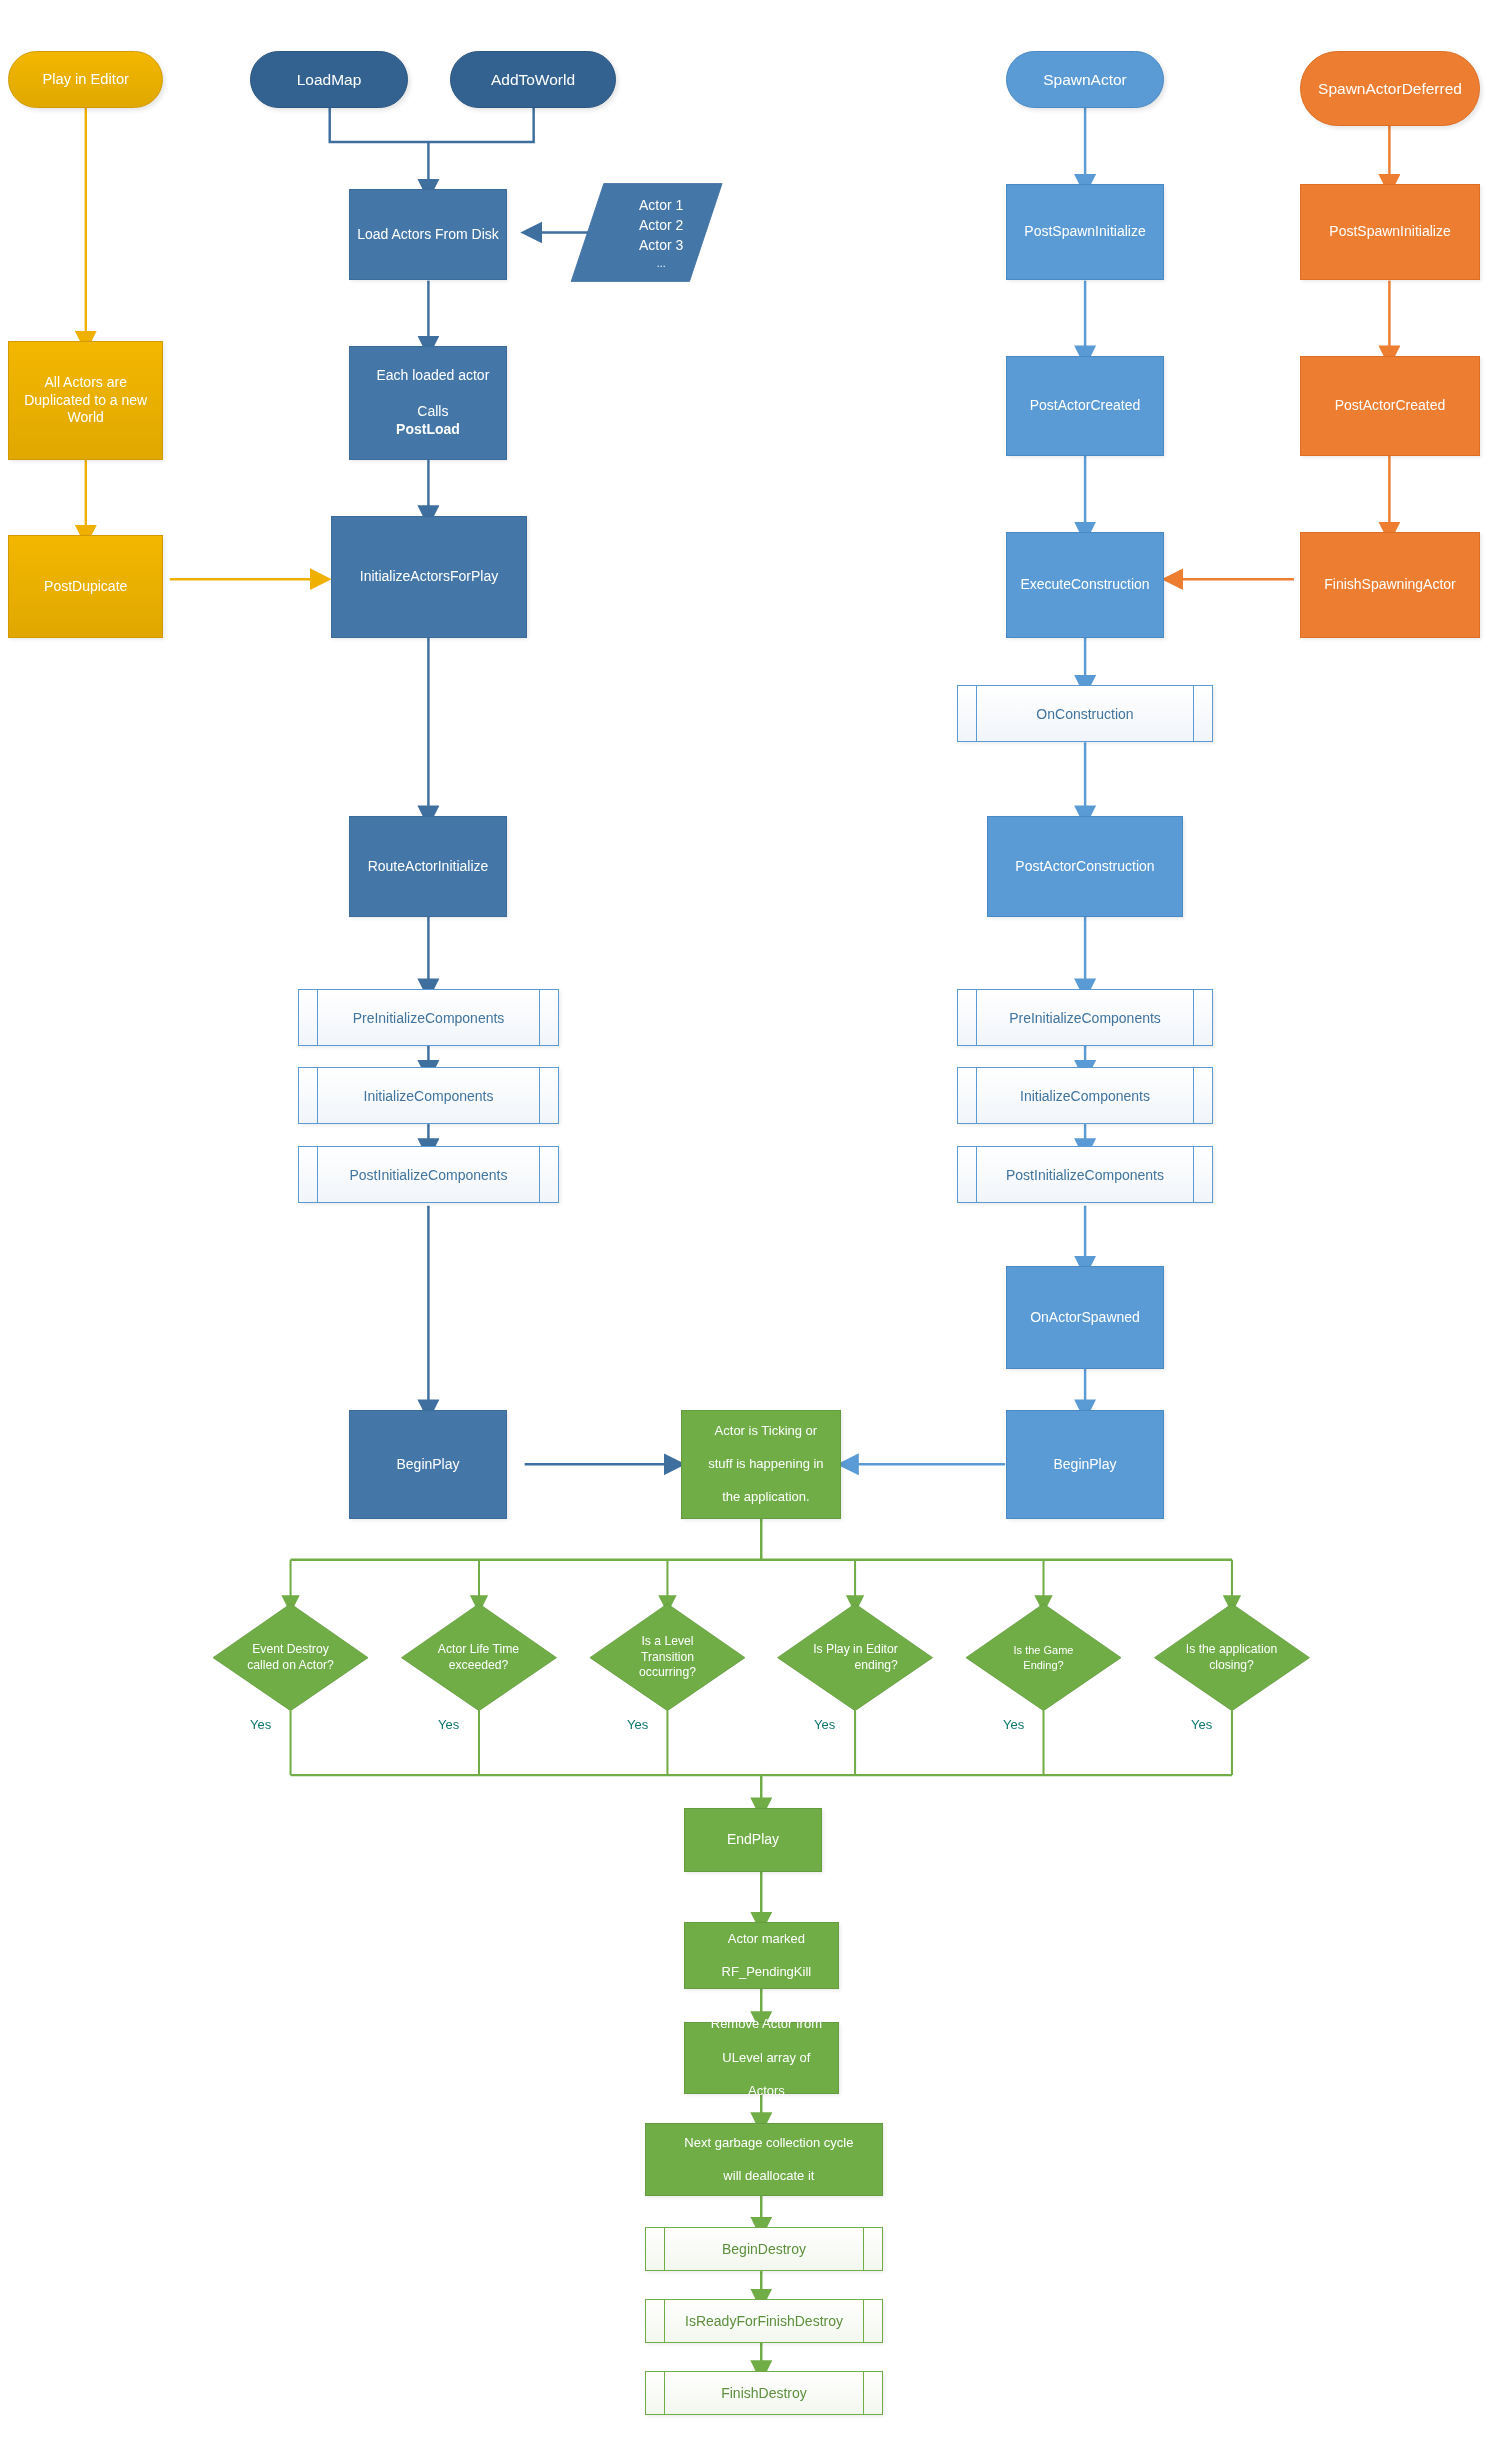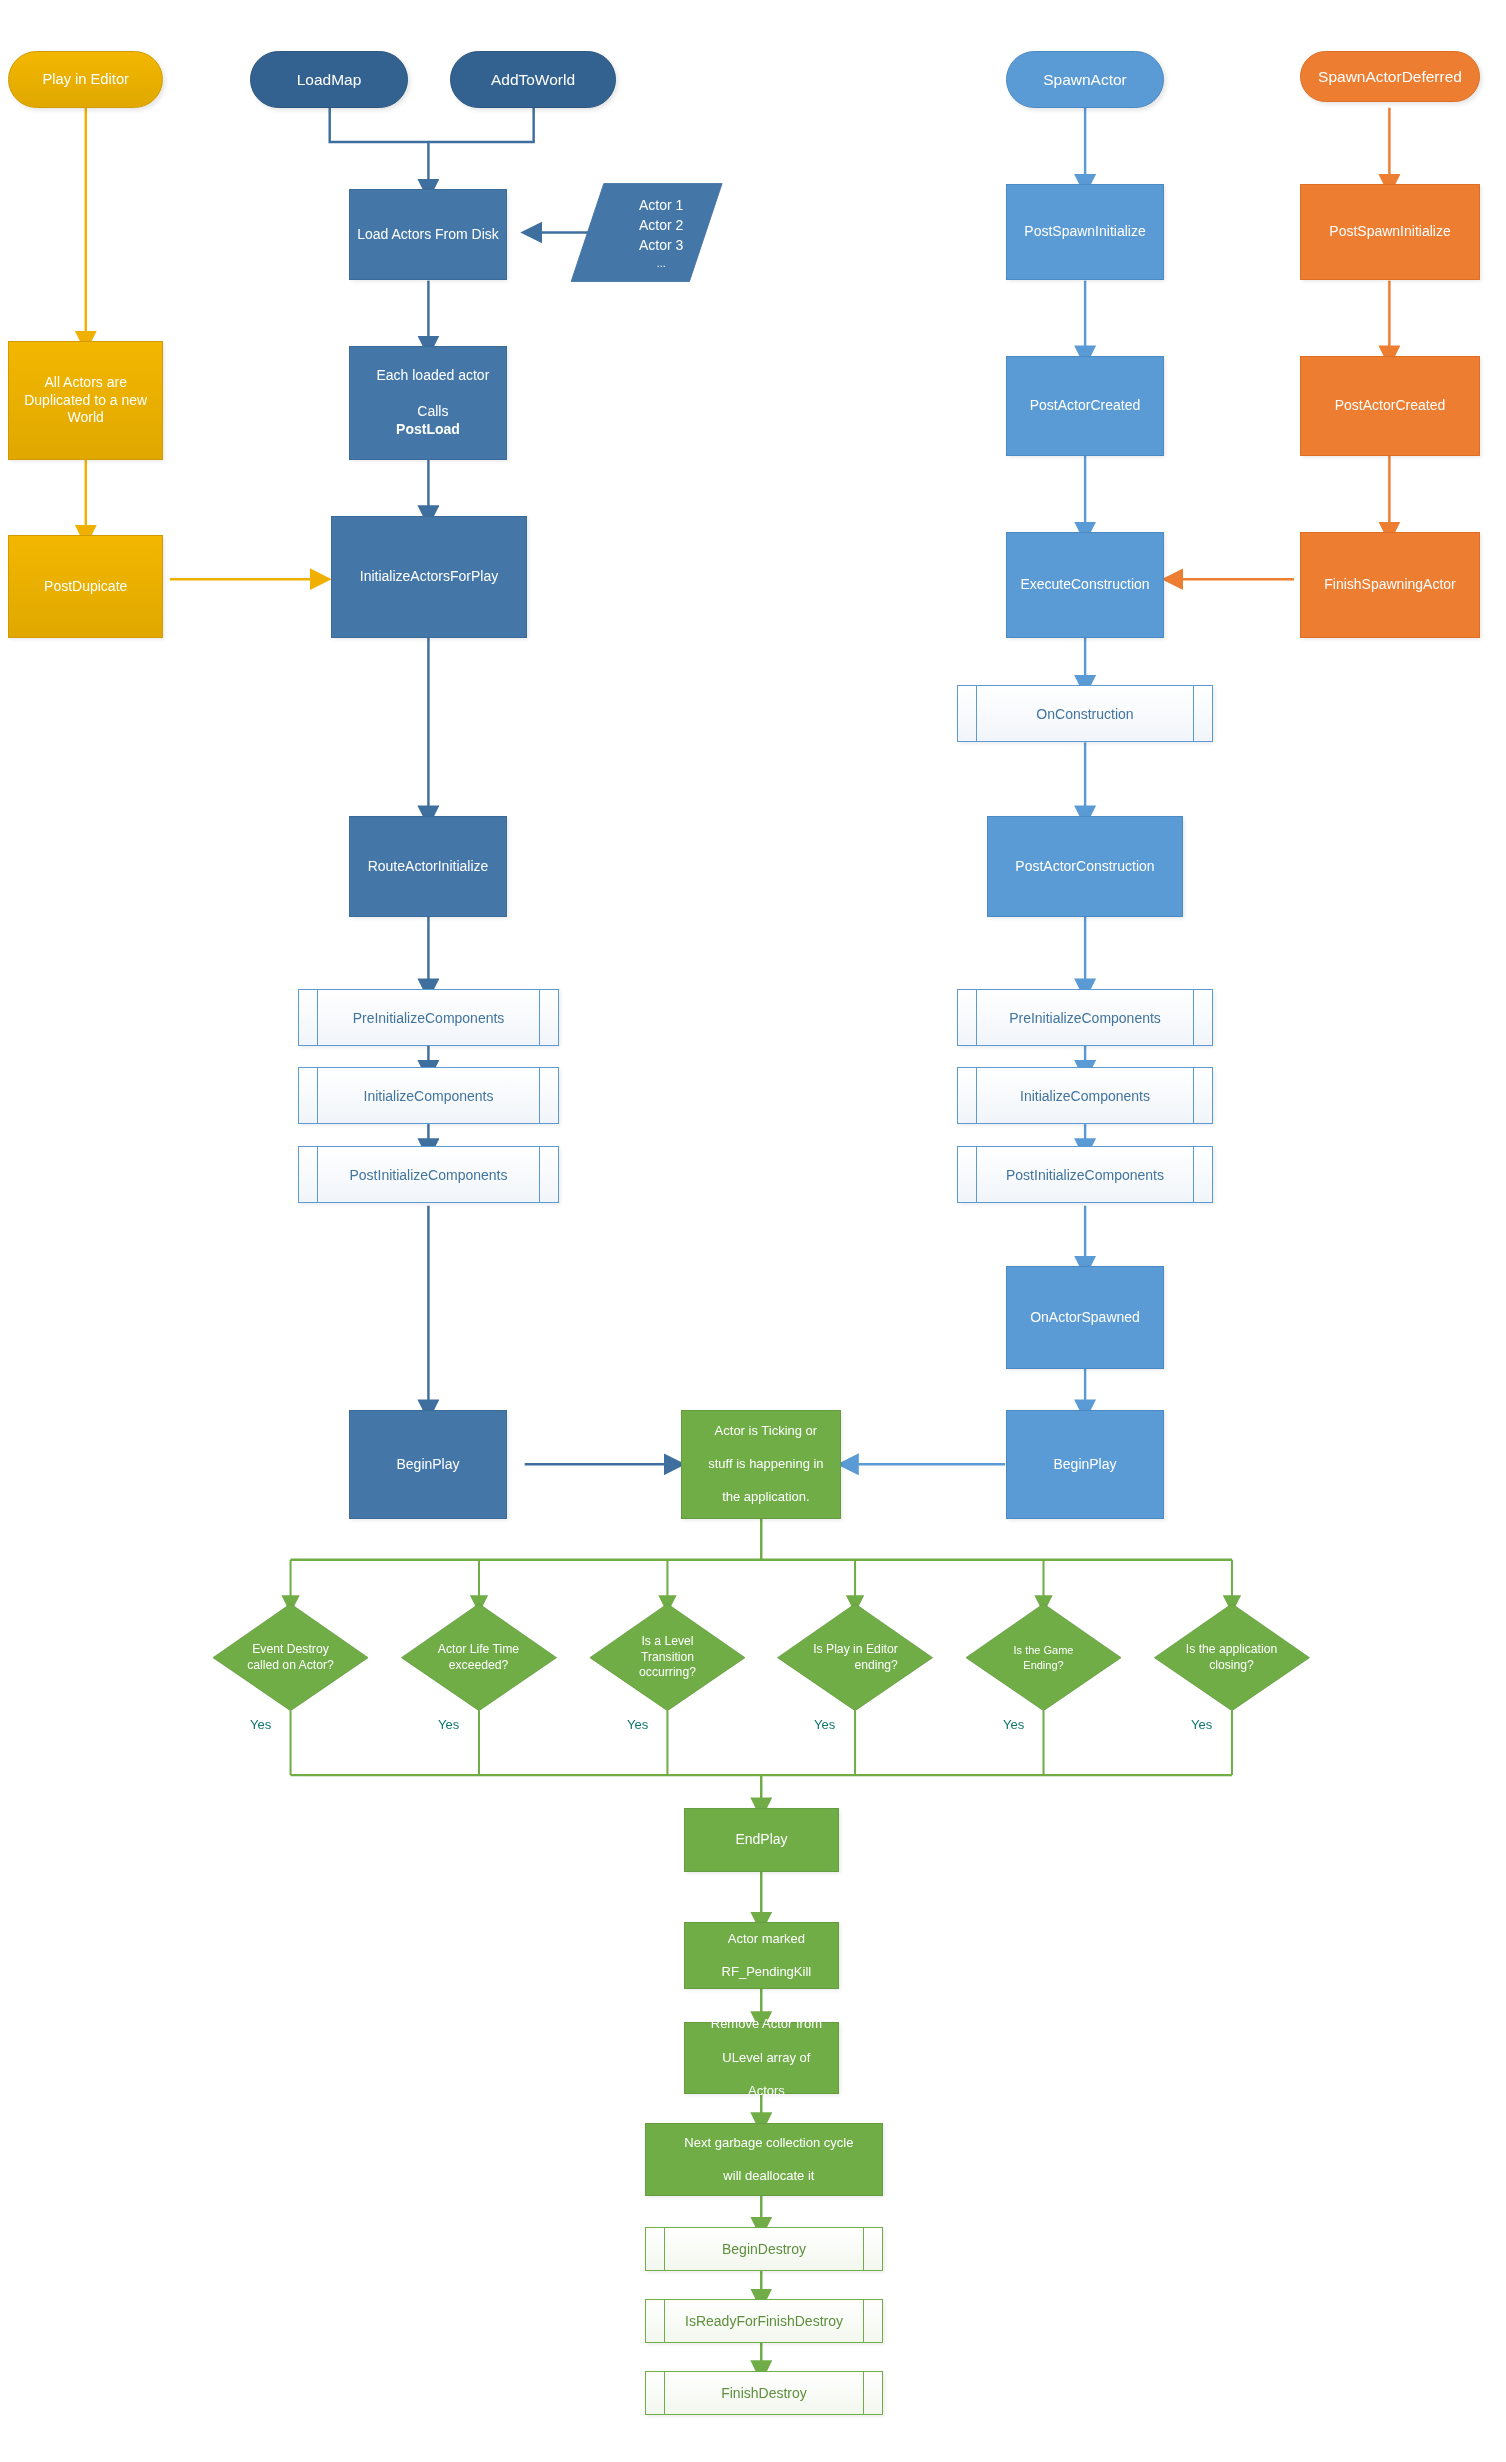--- a/index.html
+++ b/index.html
@@ -302,21 +302,21 @@
   </div>
 
   <div class="node c-ltblue shadowbox" style="left:1006px;top:1266px;width:158px;height:103px;font-size:14px;">
     <span>OnActorSpawned</span>
   </div>
 
   <div class="node c-ltblue shadowbox" style="left:1006px;top:1410px;width:158px;height:109px;font-size:14px;">
     <span>BeginPlay</span>
   </div>
 
-  <div class="node pill c-orange shadowbox" style="left:1300px;top:51px;width:180px;height:51px;font-size:15.5px;">
+  <div class="node pill c-orange shadowbox" style="left:1300px;top:51px;width:180px;height:75px;font-size:15.5px;">
     <span>SpawnActorDeferred</span>
   </div>
   <div class="node c-orange shadowbox" style="left:1300px;top:184px;width:180px;height:96px;font-size:14px;">
     <span>PostSpawnInitialize</span>
   </div>
   <div class="node c-orange shadowbox" style="left:1300px;top:356px;width:180px;height:100px;font-size:14px;">
     <span>PostActorCreated</span>
   </div>
   <div class="node c-orange shadowbox" style="left:1300px;top:532px;width:180px;height:106px;font-size:14px;">
     <span>FinishSpawningActor</span>
@@ -376,21 +376,21 @@
   <div class="diamond" style="left:1154px;top:1604px;width:155px;height:107px;">
     <div class="dlabel" style="font-size:12.2px;">
       <span>
         <span>Is the application</span><br>
         <span>closing?</span>
       </span>
     </div>
   </div>
   <div class="yeslbl" style="left:1191px;top:1717px;width:82px;font-size:13px;"><span>Yes</span></div>
 
-  <div class="node c-green shadowbox" style="left:684px;top:1808px;width:155px;height:64px;font-size:14px;">
+  <div class="node c-green shadowbox" style="left:684px;top:1808px;width:138px;height:64px;font-size:14px;">
     <span>EndPlay</span>
   </div>
 
   <div class="node c-green shadowbox" style="left:684px;top:1922px;width:155px;height:67px;font-size:13px;">
     <span>
       <span>Actor marked</span><br>
       <span>RF_PendingKill</span>
     </span>
   </div>
 

